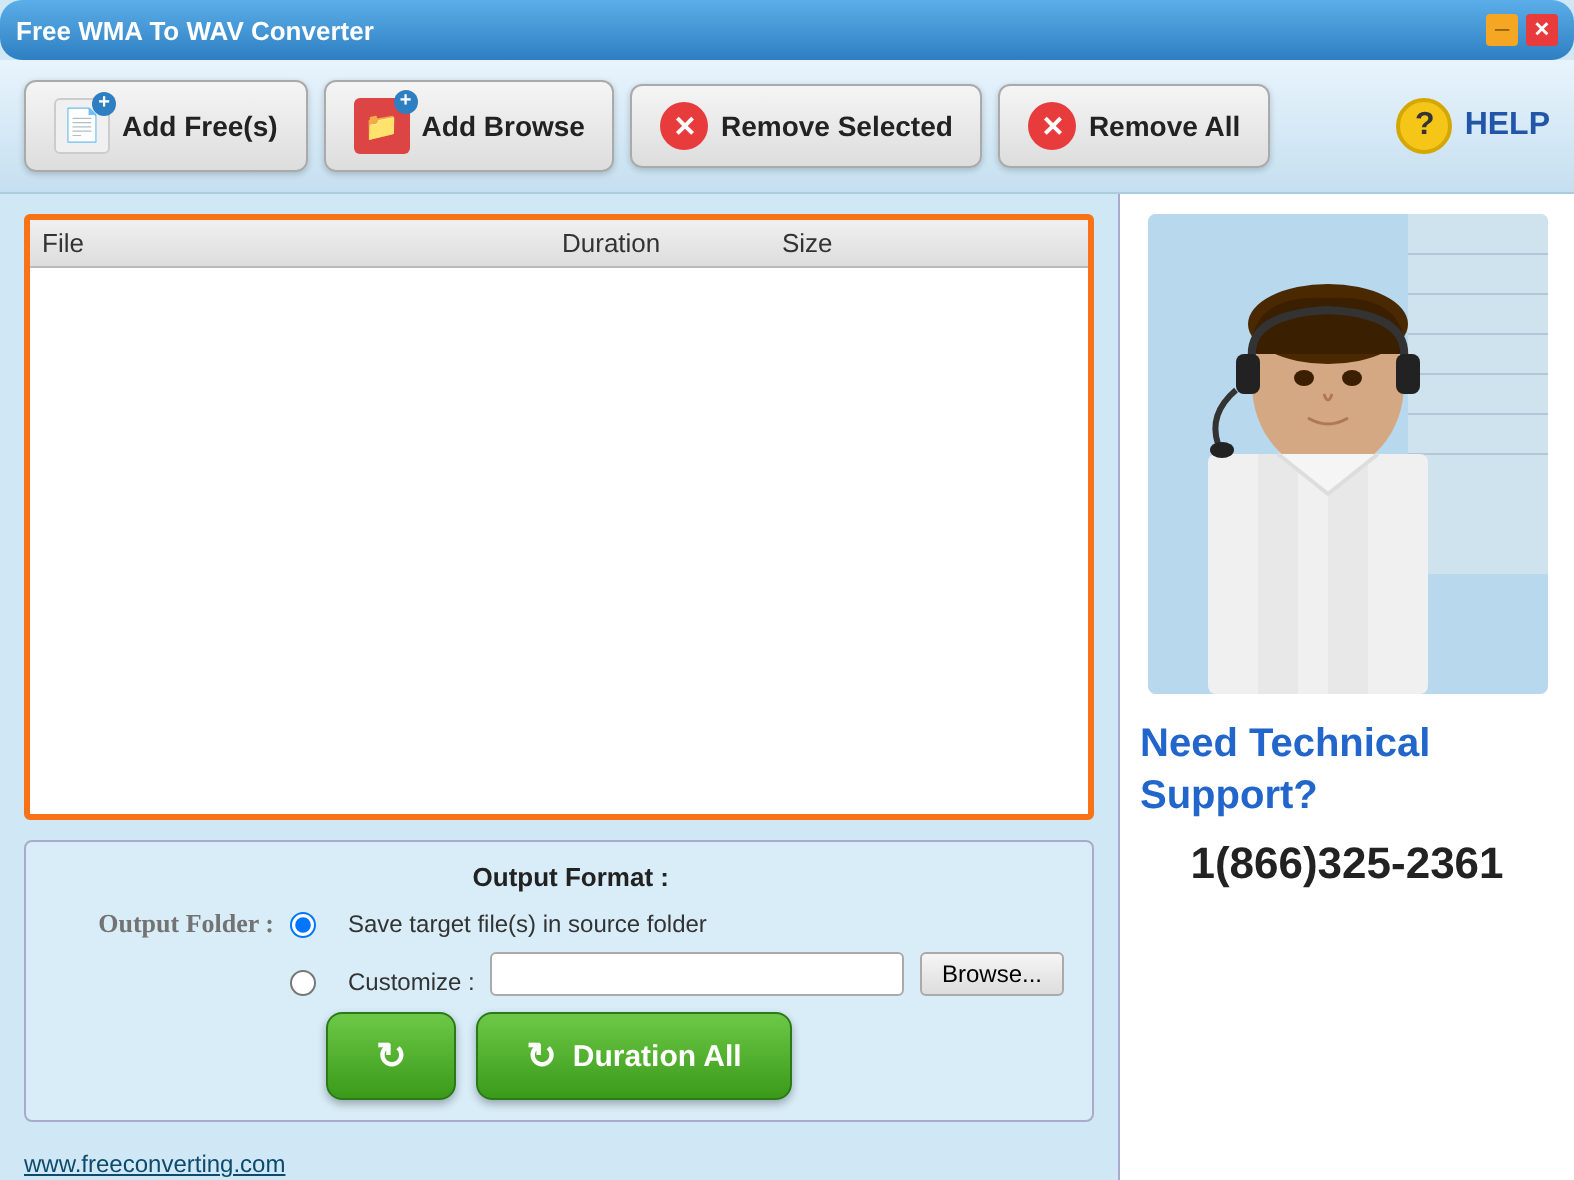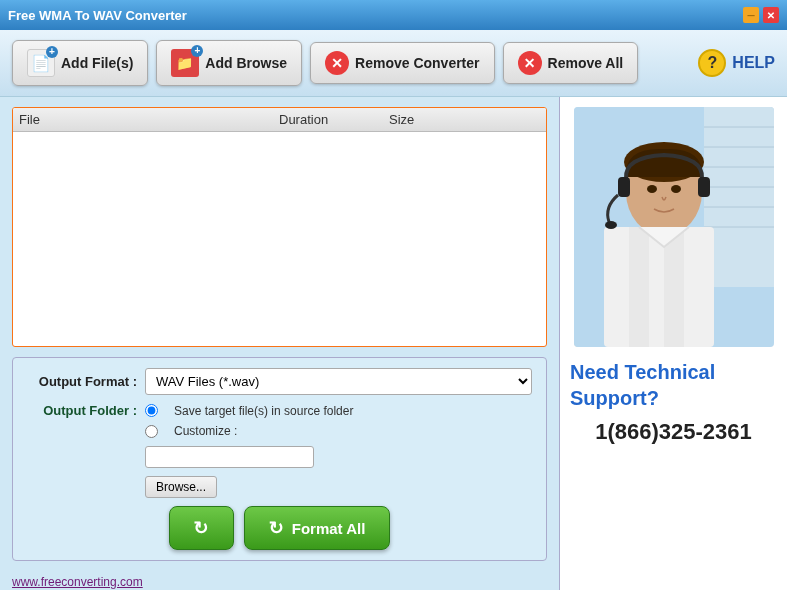--- a/index.html
+++ b/index.html
@@ -15,20 +15,21 @@
     .title-bar {
       background: linear-gradient(to bottom, #5baee8, #2e7fc2);
       height: 30px;
       display: flex;
       align-items: center;
       justify-content: space-between;
       padding: 0 8px;
       color: white;
       font-size: 13px;
       font-weight: bold;
+      border-radius: 11px;
     }
     .title-bar-buttons {
       display: flex;
       gap: 4px;
     }
     .title-btn {
       width: 16px;
       height: 16px;
       border-radius: 2px;
       border: none;
@@ -170,21 +171,21 @@
       display: flex;
       flex-direction: column;
       padding: 10px 12px;
       gap: 10px;
     }
 
     
     .file-list-container {
       flex: 1;
       background: white;
-      border: 1px solid #f97316;
+      border: 3px solid #f97316;
       border-radius: 3px;
       overflow: hidden;
     }
     .file-list-header {
       display: grid;
       grid-template-columns: 260px 110px 1fr;
       background: linear-gradient(to bottom, #f0f0f0, #ddd);
       border-bottom: 1px solid #bbb;
       padding: 4px 6px;
       font-size: 13px;
@@ -226,37 +227,37 @@
     }
     .folder-row {
       display: flex;
       align-items: center;
       gap: 8px;
       margin-bottom: 6px;
     }
     .folder-label {
       font-size: 13px;
       font-weight: bold;
-      color: #14532d;
+      color: #737373;
       width: 110px;
       text-align: right;
+      font-family: Liberation Serif, serif;
     }
     .radio-option {
       display: flex;
       align-items: center;
       gap: 16px;
       font-size: 12px;
       color: #333;
     }
     .customize-row {
       display: flex;
-      align-items: flex-start;
+      align-items: flex-end;
       gap: 8px;
       margin-left: 118px;
-      flex-direction: column;
     }
     .customize-input {
       flex: 1;
       padding: 3px 6px;
       border: 1px solid #aaa;
       border-radius: 3px;
       font-size: 12px;
       background: white;
     }
     .browse-btn {
@@ -289,21 +290,21 @@
       color: white;
       box-shadow: 0 2px 4px rgba(0,0,0,0.3);
     }
 
     .convert-icon {
       font-size: 18px;
     }
 
     .website-link {
       font-size: 12px;
-      color: #701a75;
+      color: #0c4a6e;
       text-decoration: underline;
       cursor: pointer;
       margin-top: 4px;
     }
 
     
     .right-panel {
       width: 228px;
       background: white;
       border-left: 1px solid #aac;
@@ -349,29 +350,29 @@
   <span>Free WMA To WAV Converter</span>
   <div class="title-bar-buttons">
     <button class="title-btn title-btn-min">─</button>
     <button class="title-btn title-btn-close">✕</button>
   </div>
 </div>
 
 <div class="toolbar">
   <button class="toolbar-btn">
     <div class="btn-icon-add-file">📄</div>
-    <span>Add File(s)</span>
+    <span>Add Free(s)</span>
   </button>
   <button class="toolbar-btn">
     <div class="btn-icon-folder">📁</div>
     <span>Add Browse</span>
   </button>
   <button class="toolbar-btn">
     <div class="btn-icon-remove">✕</div>
-    <span>Remove Converter</span>
+    <span>Remove Selected</span>
   </button>
   <button class="toolbar-btn">
     <div class="btn-icon-remove">✕</div>
     <span>Remove All</span>
   </button>
   <button class="help-btn">
     <div class="help-circle">?</div>
     <span>HELP</span>
   </button>
 </div>
@@ -388,25 +389,20 @@
       </div>
       <div class="file-list-body">
         
       </div>
     </div>
 
     <div class="bottom-controls">
 
       <div class="format-row">
         <span class="format-label">Output Format :</span>
-        <select class="format-select">
-          <option>WAV Files (*.wav)</option>
-          <option>MP3 Files (*.mp3)</option>
-          <option>OGG Files (*.ogg)</option>
-        </select>
       </div>
 
       <div class="folder-row">
         <span class="folder-label">Output Folder :</span>
         <label class="radio-option">
           <input type="radio" name="folder" checked="" style="">
           <span>Save target file(s) in source folder</span>
         </label>
       </div>
 
@@ -418,21 +414,21 @@
         <input type="text" class="customize-input" style="">
         <button class="browse-btn">Browse...</button>
       </div>
 
       <div class="convert-btns">
         <button class="convert-btn">
           <span class="convert-icon">↻</span>
         </button>
         <button class="convert-btn">
           <span class="convert-icon">↻</span>
-          <span>Format All</span>
+          <span>Duration All</span>
         </button>
       </div>
 
     </div>
 
     <span class="website-link">www.freeconverting.com</span>
   </div>
 
   <div class="right-panel">
     <div class="support-image">

